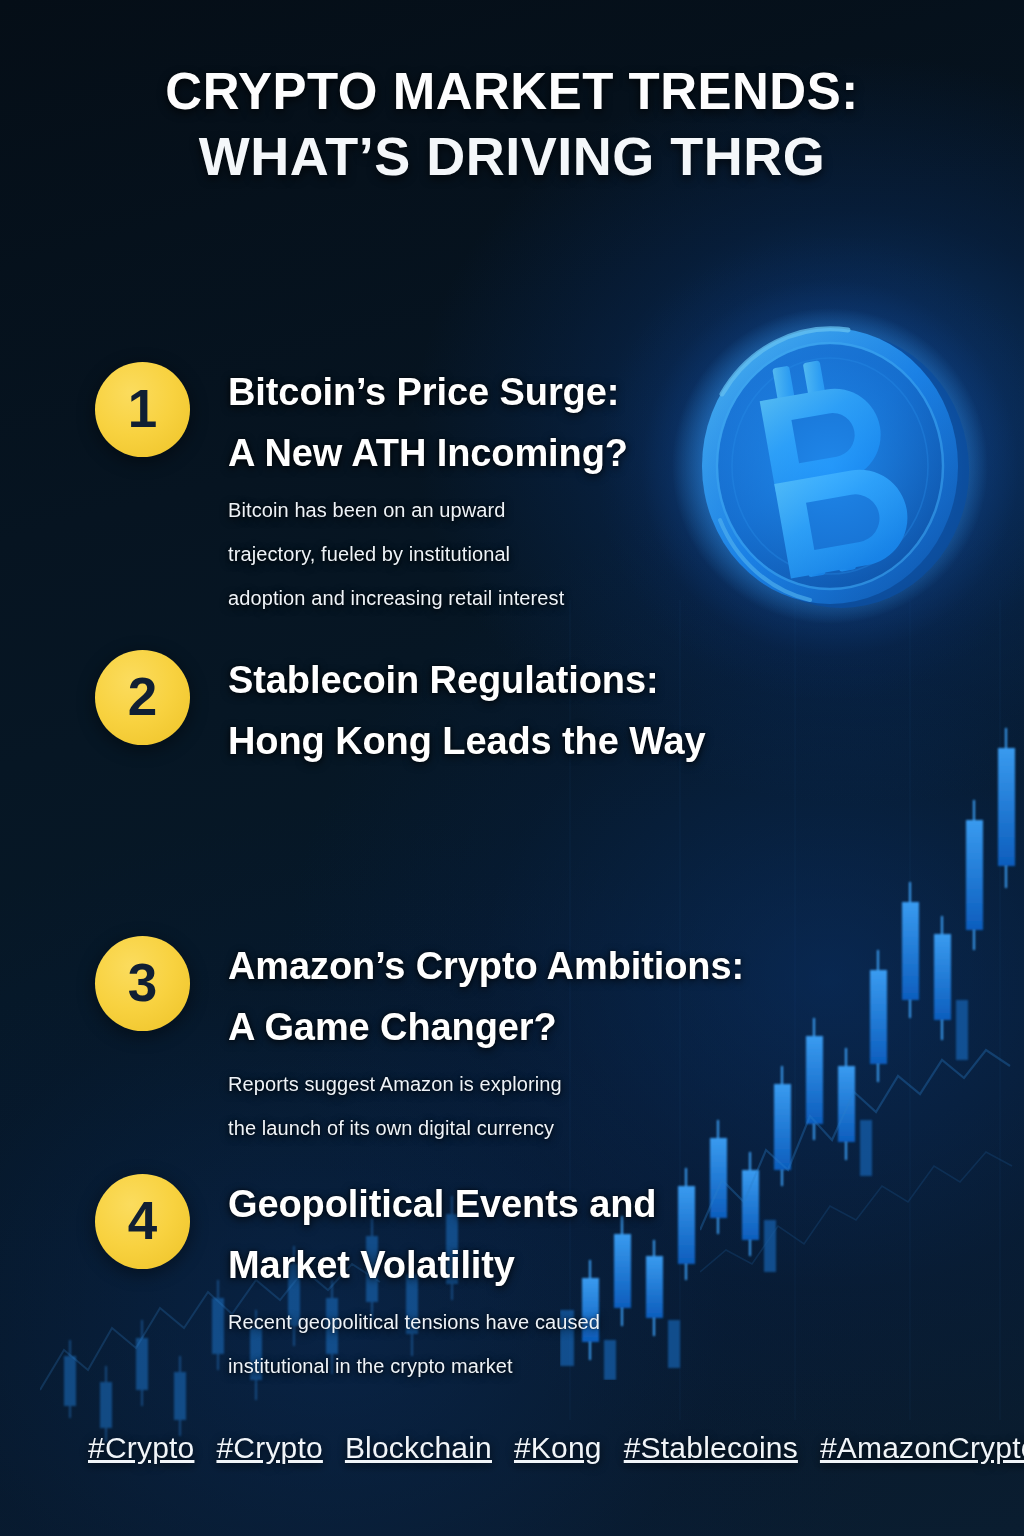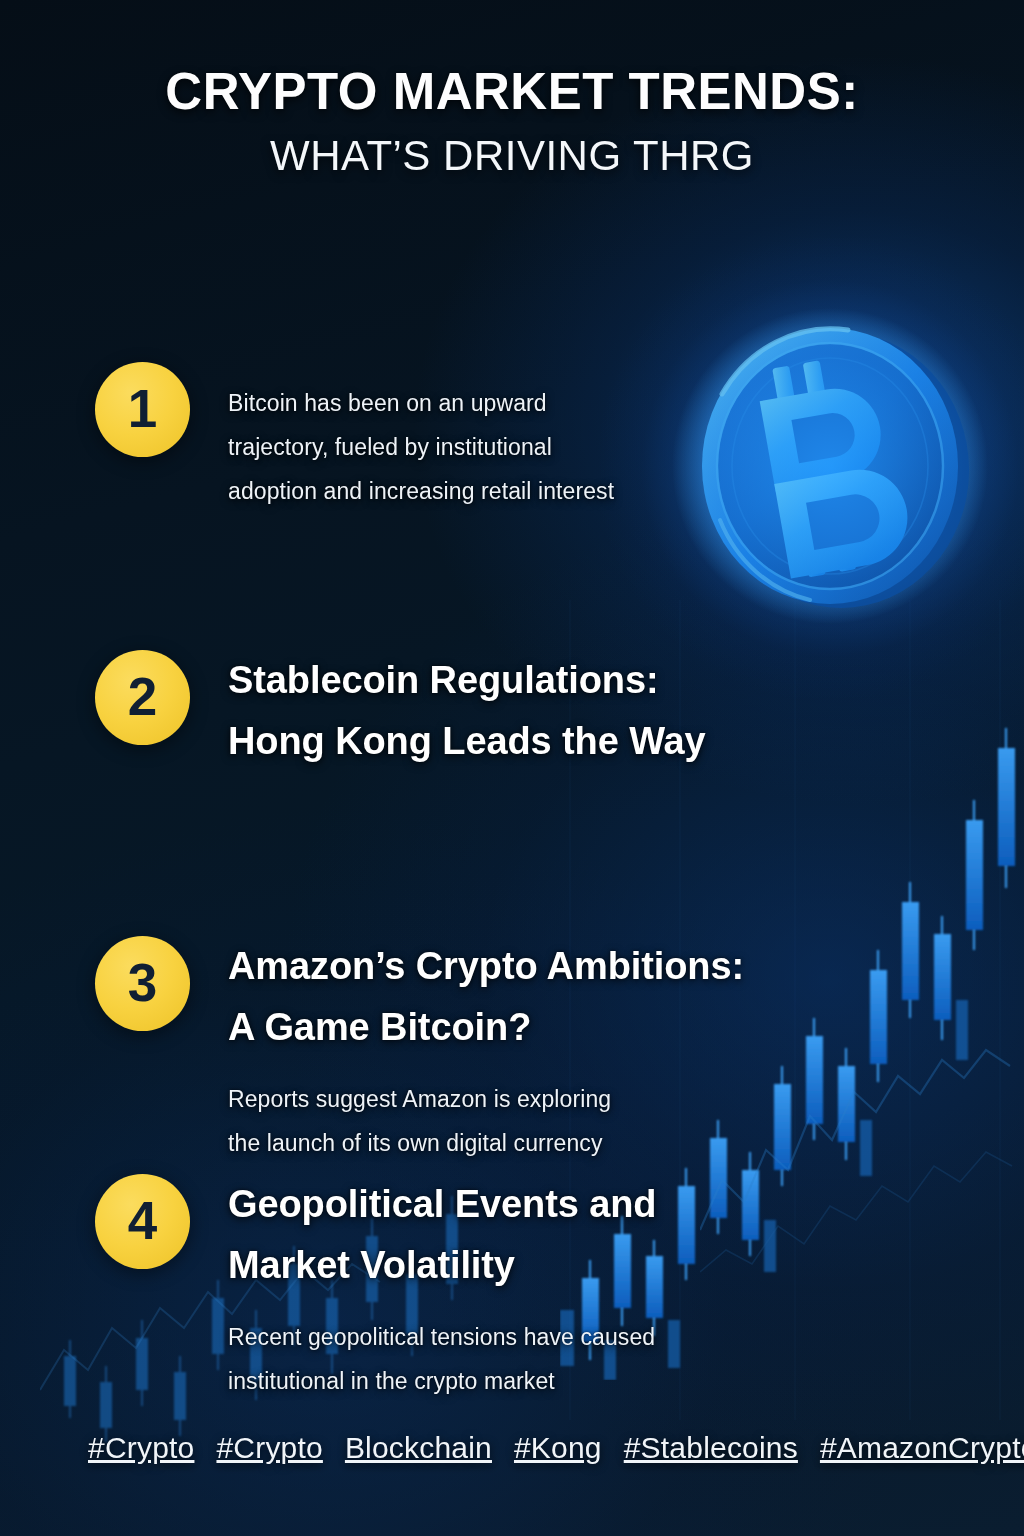--- a/index.html
+++ b/index.html
@@ -42,21 +42,21 @@
   }
 
   
   .header { position:absolute; left:0; top:62px; width:1024px; text-align:center; }
   .t-line1 {
     font-size:51px; font-weight:bold; letter-spacing:.5px;
     color:#fdfdfe; line-height:60px;
     text-shadow:0 3px 10px rgba(0,0,0,.75), 0 0 2px rgba(0,0,0,.5);
   }
   .t-line2, .t-line3 {
-    font-size:42px; font-weight:400; letter-spacing:.5px;
+    font-size:54px; font-weight:700; letter-spacing:.5px;
     color:#f4f7fa; line-height:68px;
     text-shadow:0 3px 10px rgba(0,0,0,.7);
   }
 
   
   .items { position:absolute; left:0; top:0; width:1024px; }
   .item { position:absolute; left:95px; width:860px; }
 
   .badge {
     position:absolute; left:0; top:0;
@@ -72,22 +72,22 @@
 
   .item-body { position:absolute; left:133px; top:0; width:730px; }
 
   .item-title {
     font-size:38px; font-weight:bold; color:#ffffff;
     line-height:61px; letter-spacing:-.1px;
     text-shadow:0 2px 9px rgba(0,0,0,.8), 0 0 3px rgba(0,0,0,.6);
     white-space:pre-line;
   }
   .item-desc {
-    font-size:23px; font-weight:400; color:#eef3f8;
-    line-height:44px; letter-spacing:.1px; margin-top:19px;
+    font-size:20px; font-weight:400; color:#eef3f8;
+    line-height:44px; letter-spacing:.1px; margin-top:4px;
     text-shadow:0 2px 8px rgba(0,0,0,.85), 0 0 3px rgba(0,0,0,.6);
     white-space:pre-line;
   }
 
   
   .tags {
     position:absolute; left:88px; top:1424px; width:880px;
     font-size:30px; font-weight:400; color:#f1f5f9;
     line-height:47px; letter-spacing:.2px;
     text-shadow:0 2px 8px rgba(0,0,0,.8);
@@ -257,20 +257,22 @@
     <div class="t-line2">WHAT’S DRIVING THRG</div>
   </div>
 
   <div class="items">
 
     <div class="item" style="top:362px;">
       <div class="badge">
         <span class="badge-num">1</span>
       </div>
       <div class="item-body">
+        <div class="item-title">Bitcoin’s Price Surge:
+A New ATH Incoming?</div>
         <div class="item-desc">Bitcoin has been on an upward
 trajectory, fueled by institutional
 adoption and increasing retail interest</div>
       </div>
     </div>
 
     <div class="item" style="top:650px;">
       <div class="badge">
         <span class="badge-num">2</span>
       </div>
@@ -279,21 +281,21 @@
 Hong Kong Leads the Way</div>
       </div>
     </div>
 
     <div class="item" style="top:936px;">
       <div class="badge">
         <span class="badge-num">3</span>
       </div>
       <div class="item-body">
         <div class="item-title">Amazon’s Crypto Ambitions:
-A Game Bitcoin?</div>
+A Game Changer?</div>
         <div class="item-desc">Reports suggest Amazon is exploring
 the launch of its own digital currency</div>
       </div>
     </div>
 
     <div class="item" style="top:1174px;">
       <div class="badge">
         <span class="badge-num">4</span>
       </div>
       <div class="item-body">

